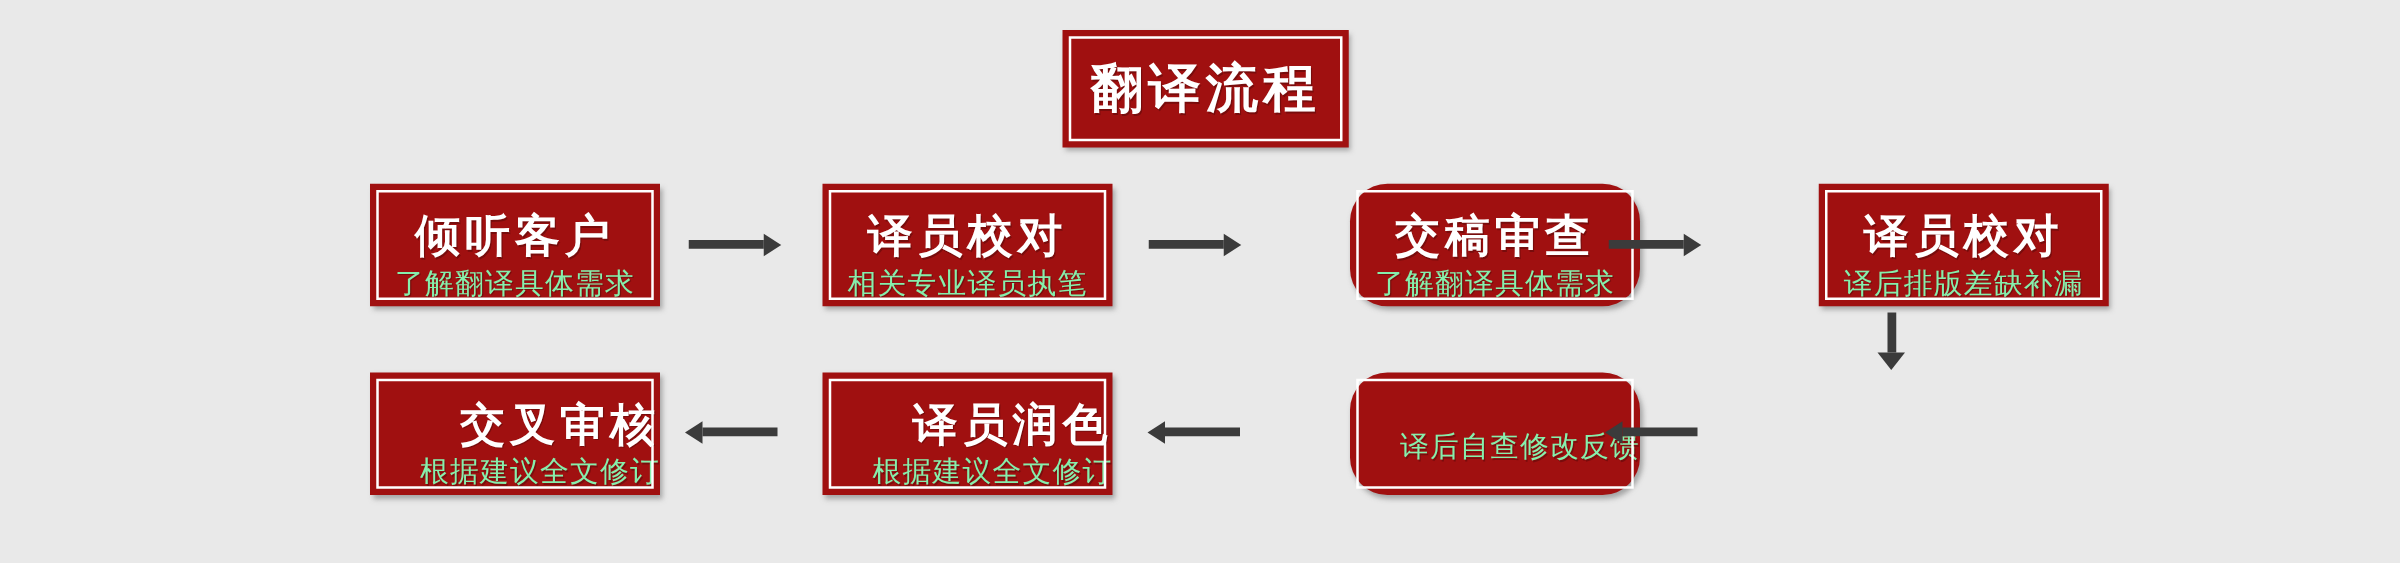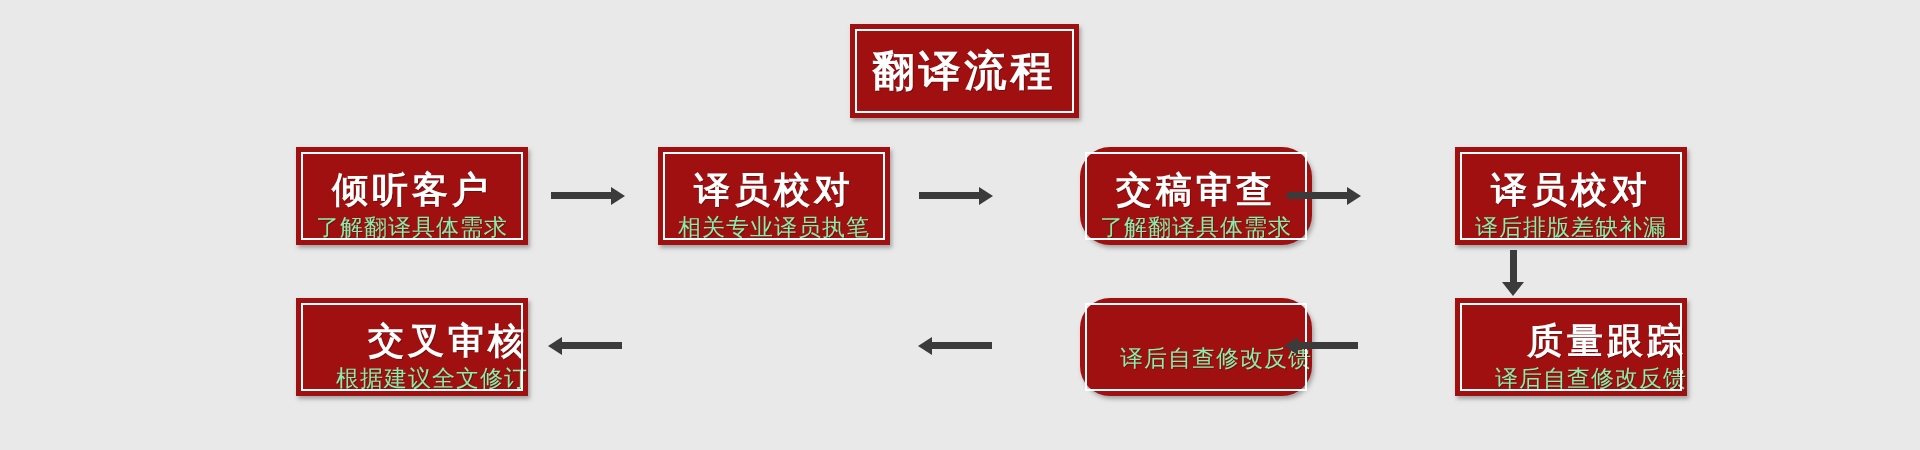--- a/index.html
+++ b/index.html
@@ -149,27 +149,27 @@
   </div>
   <div class="box step row1 col4">
     <div class="step-title">译员校对</div>
     <div class="step-sub">译后排版差缺补漏</div>
   </div>
 
   <div class="box step row2 col1">
     <div class="step-title">交叉审核</div>
     <div class="step-sub">根据建议全文修订</div>
   </div>
+  <div class="box step row2 col2">
+    <div class="step-title">译员润色</div>
+    <div class="step-sub">根据建议全文修订</div>
+  </div>
   <div class="box step row2 col3">
     <div class="step-sub">译后自查修改反馈</div>
   </div>
-  <div class="box step row2 col4">
-    <div class="step-title">质量跟踪</div>
-    <div class="step-sub">译后自查修改反馈</div>
-  </div>
 
   <div class="arrow-h arrow-right r1 a1">
       <div class="bar"></div>
       <div class="head"></div>
     </div>
   <div class="arrow-h arrow-right r1 a2">
       <div class="bar"></div>
       <div class="head"></div>
     </div>
   <div class="arrow-h arrow-right r1 a3">

